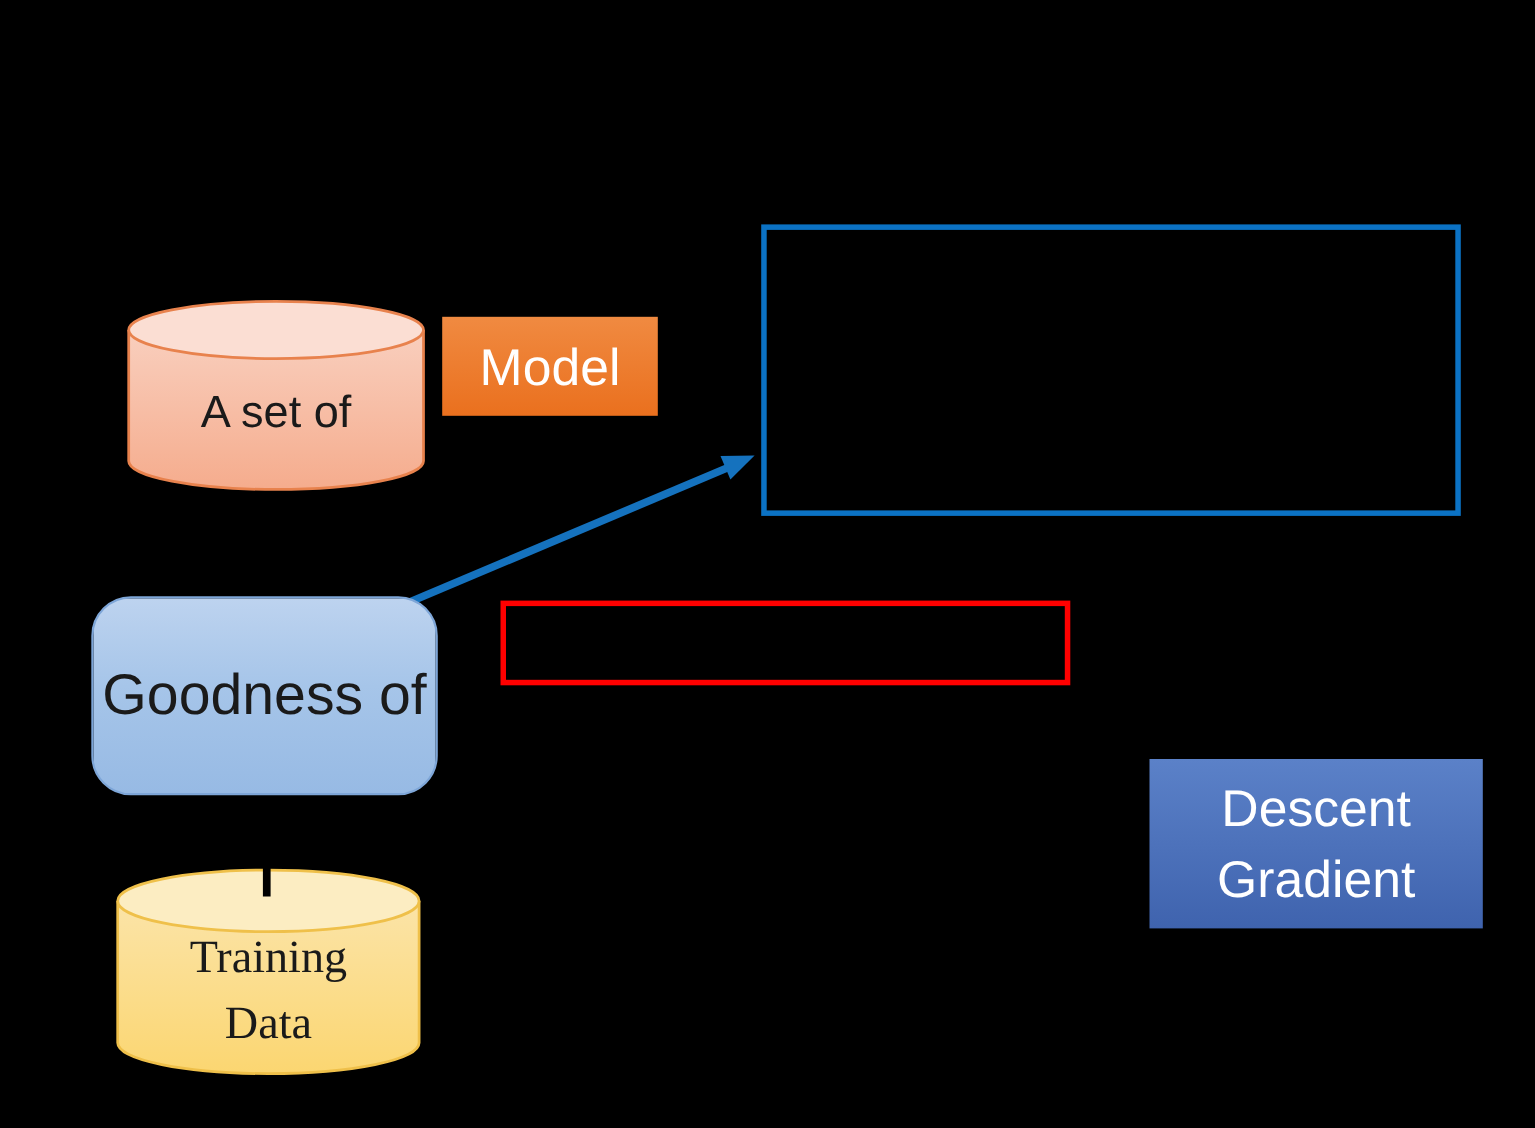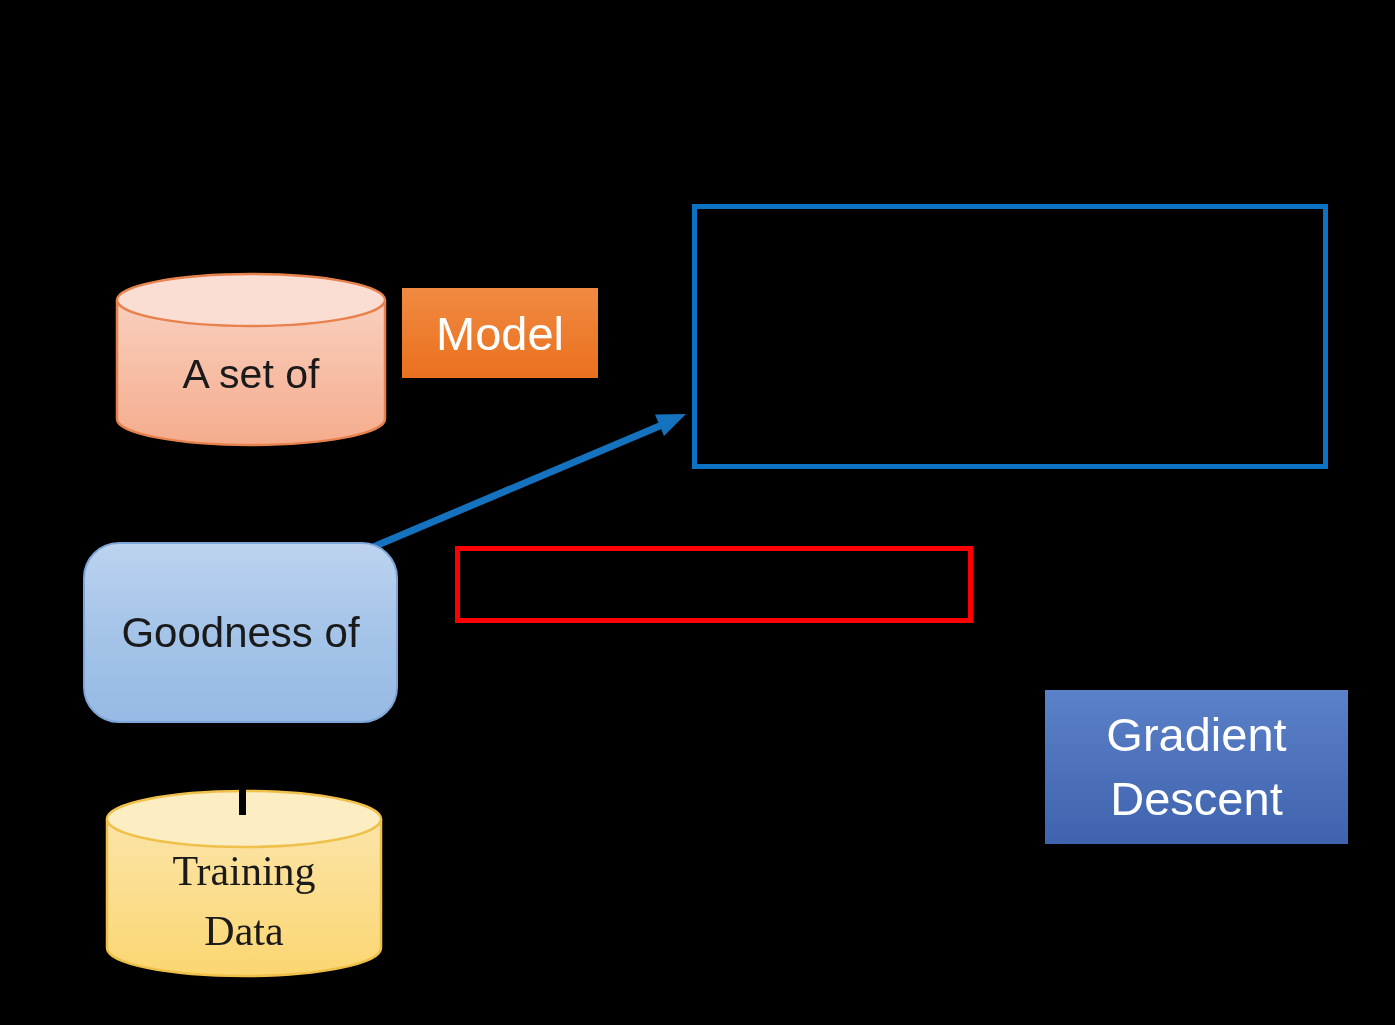--- a/index.html
+++ b/index.html
@@ -75,21 +75,21 @@
     width: 315px; height: 181px;
     border-radius: 36px;
     background: linear-gradient(180deg, #BDD3EF 0%, #A6C5E9 45%, #97BAE4 100%);
     border: 2px solid #7EA6D8;
     box-sizing: border-box;
     display: flex;
     flex-direction: row;
     align-items: center;
     justify-content: center;
     color: #1a1a1a;
-    font-size: 42px;
+    font-size: 52px;
     line-height: 57px;
     text-align: center;
   }
 
   
   .gd-box {
     left: 1045px; top: 690px;
     width: 303px; height: 154px;
     background: linear-gradient(180deg, #5B81C8 0%, #3F63AE 100%);
     display: flex;
@@ -166,17 +166,17 @@
     </svg>
     <div class="cyl-text training-text">
       <span>Training</span>
       <span>Data</span>
     </div>
   </div>
 
   <div class="abs arrow-stub"></div>
 
   <div class="abs gd-box">
+    <span>Descent</span>
     <span>Gradient</span>
-    <span>Descent</span>
   </div>
 
 </div>
 
 </body></html>

